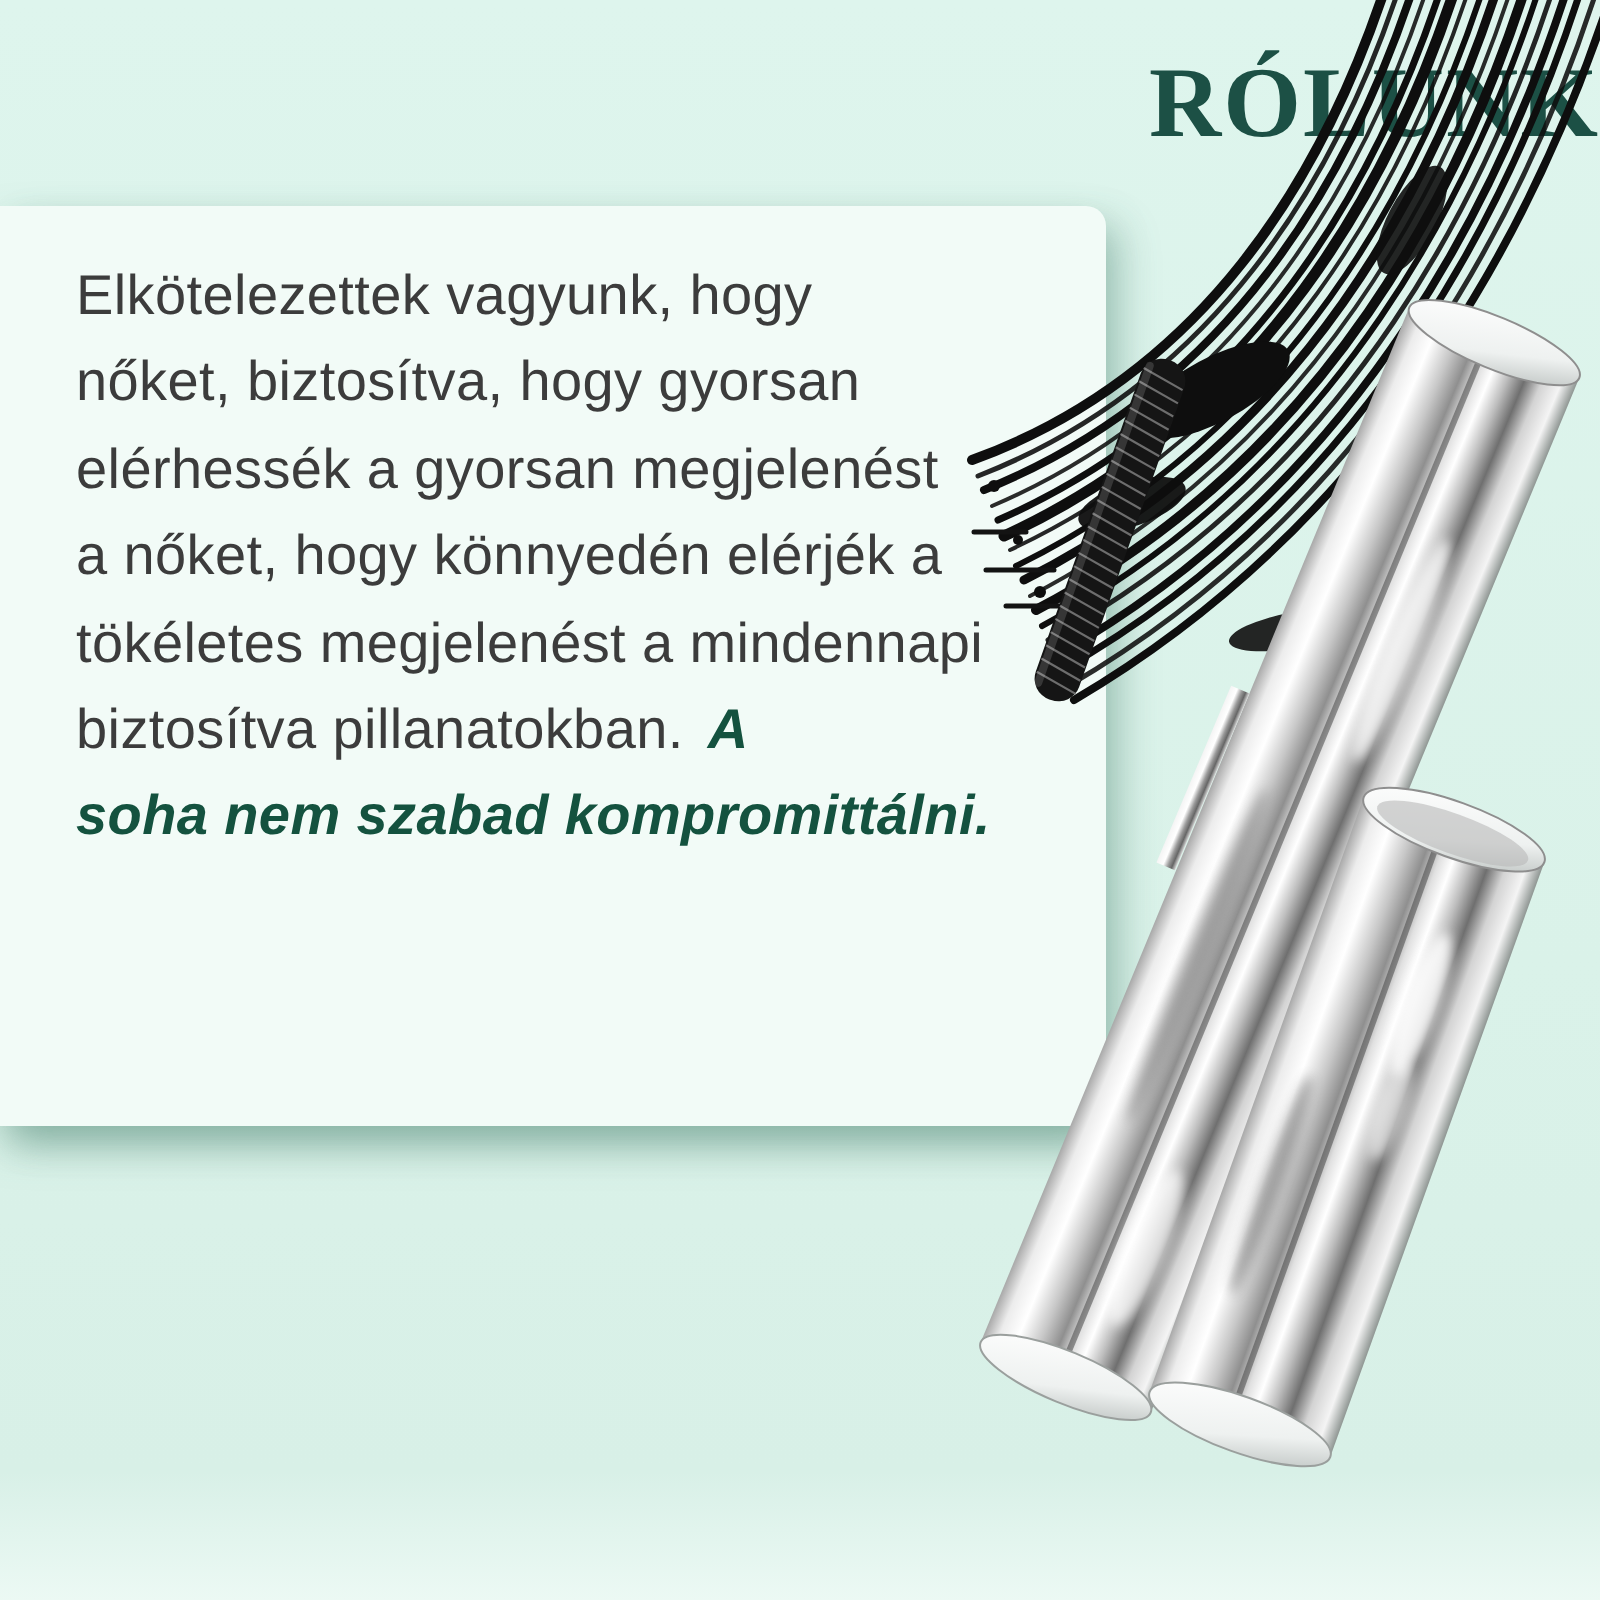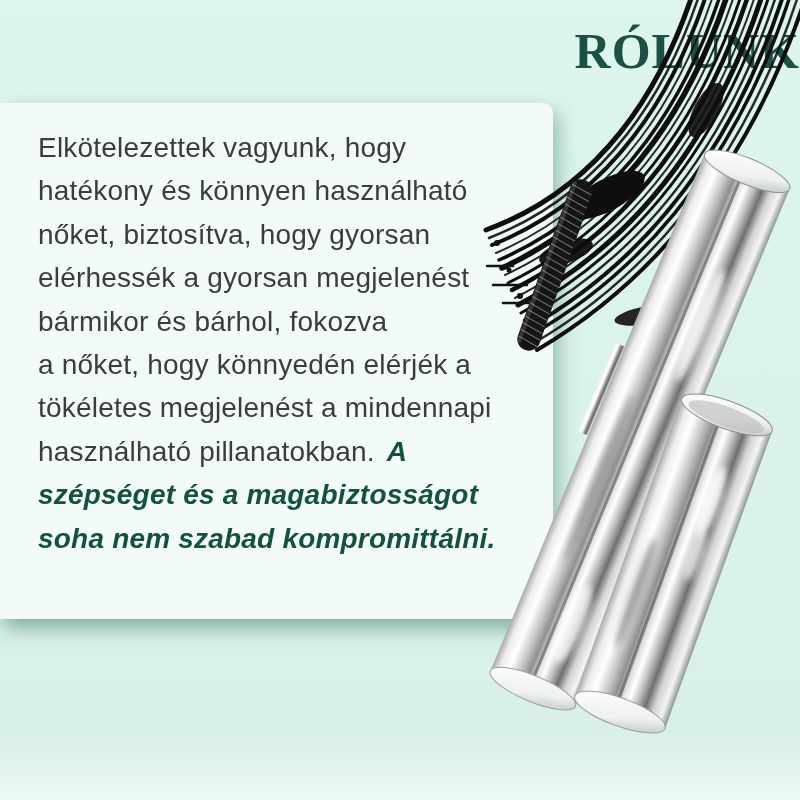--- a/index.html
+++ b/index.html
@@ -9,21 +9,21 @@
     font-family:"Liberation Sans", sans-serif;
   }
   .title {
     position:absolute; top:22px; left:0; width:100%;
     text-align:right;
     font-family:"Liberation Serif", serif;
     font-weight:700; font-size:50px; letter-spacing:1px;
     color:#1c5045;
   }
   .panel {
-    position:absolute; left:0; top:103px; width:553px; height:516px;
+    position:absolute; left:0; top:103px; width:553px; height:460px;
     background:#f2fbf7;
     border-radius:0 10px 10px 0;
     box-shadow:0 10px 20px -2px rgba(84,138,120,.55), 10px 8px 18px rgba(84,138,120,.22);
   }
   .text {
     position:absolute; left:38px; top:23px; right:16px;
     font-size:28px; line-height:43.4px; letter-spacing:.2px;
     color:#3c3c3c; white-space:nowrap;
   }
   .ln { height:43.4px; }
@@ -32,28 +32,25 @@
   .art { position:absolute; left:0; top:0; width:800px; height:800px; }
 </style>
 </head>
 <body>
 
 <div class="title">RÓLUNK</div>
 
 <div class="panel">
   <div class="text">
     <div class="ln">Elkötelezettek vagyunk, hogy</div>
-    <div class="ln">hatékony és könnyen használható</div>
     <div class="ln">nőket, biztosítva, hogy gyorsan</div>
     <div class="ln">elérhessék a gyorsan megjelenést</div>
-    <div class="ln">bármikor és bárhol, fokozva</div>
     <div class="ln">a nőket, hogy könnyedén elérjék a</div>
     <div class="ln">tökéletes megjelenést a mindennapi</div>
-    <div class="ln"><span>használható pillanatokban.</span><span class="gap"></span><span class="em">A</span></div>
-    <div class="ln em">szépséget és a magabiztosságot</div>
+    <div class="ln"><span>biztosítva pillanatokban.</span><span class="gap"></span><span class="em">A</span></div>
     <div class="ln em">soha nem szabad kompromittálni.</div>
   </div>
 </div>
 
 <svg class="art" viewBox="0 0 800 800" aria-hidden="true">
   <defs>
     <linearGradient id="chrome" x1="0" y1="0" x2="1" y2="0">
       <stop offset="0" stop-color="#a9a9a9"></stop>
       <stop offset="0.08" stop-color="#ececec"></stop>
       <stop offset="0.18" stop-color="#ffffff"></stop>

